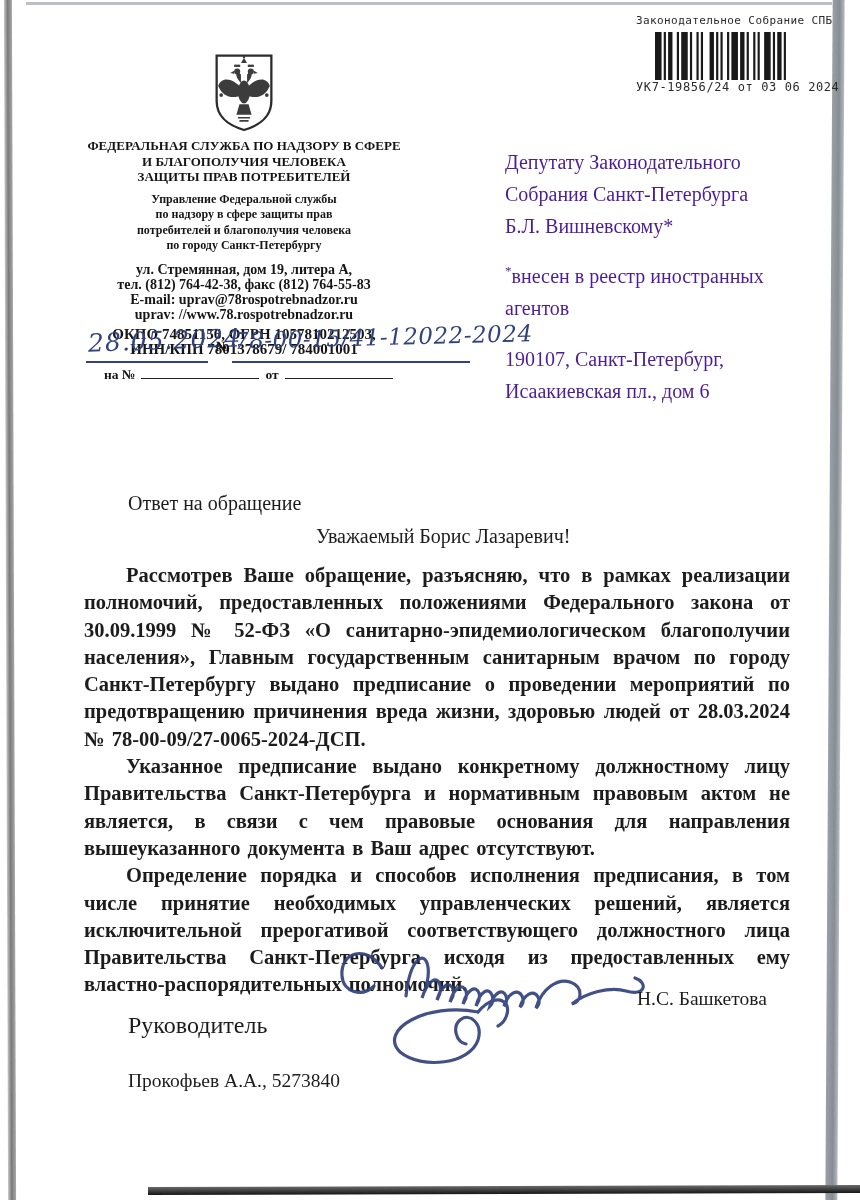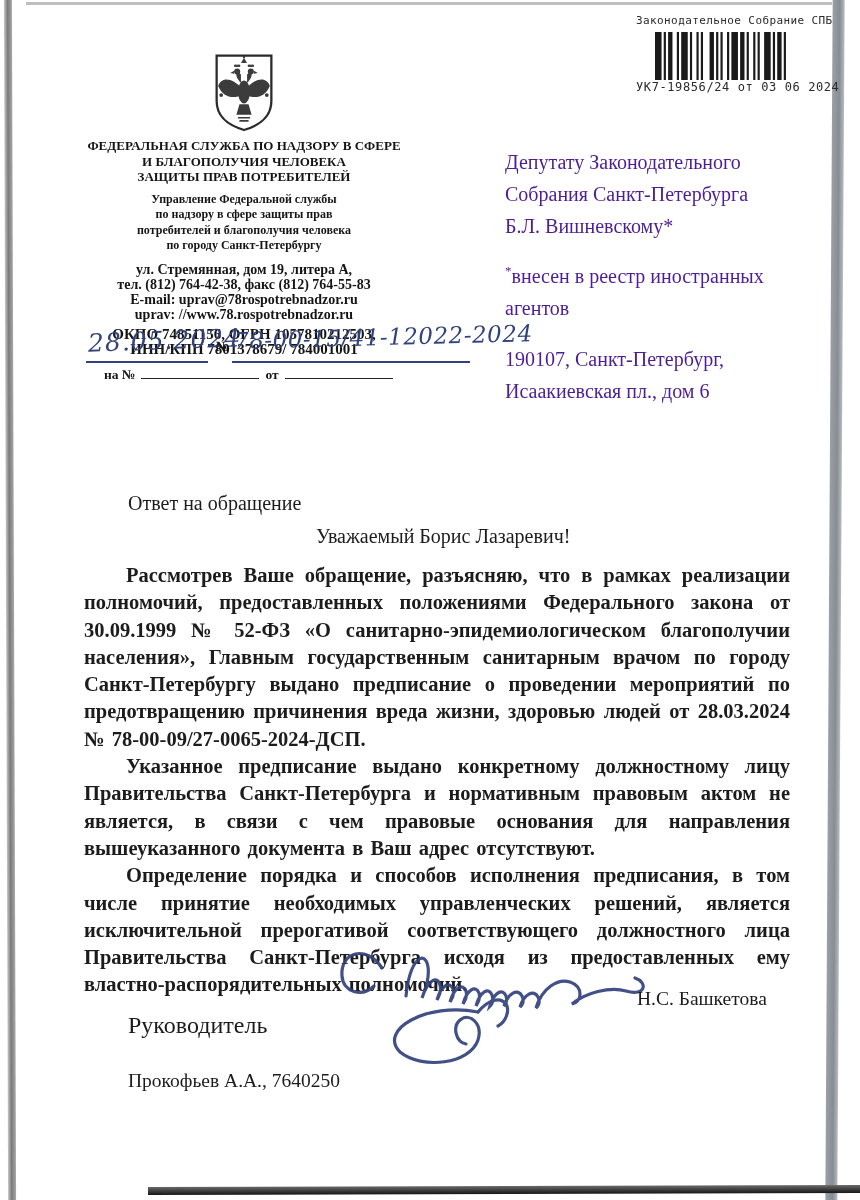--- a/index.html
+++ b/index.html
@@ -187,15 +187,15 @@
                C178,55 188,50 192,58 C195,64 191,68 190,69
                C194,56 204,51 208,59 C211,65 207,69 206,70
                C212,50 228,40 240,44 C254,49 252,64 242,66
                C255,55 280,48 296,53 C316,59 318,44 305,40"></path>
       <path d="M148,74 C96,64 48,92 70,114 C92,132 140,126 148,102 C153,86 140,74 130,82 C122,89 126,104 136,106"></path>
       <path d="M148,74 C158,62 170,58 176,66 C180,72 176,84 168,88"></path>
     </g>
   </svg>
   <div class="sig-title">Руководитель</div>
   <div class="sig-name">Н.С. Башкетова</div>
-  <div class="executor">Прокофьев А.А., 7640250</div>
+  <div class="executor">Прокофьев А.А., 5273840</div>
 
 </div>
 
 </body></html>

